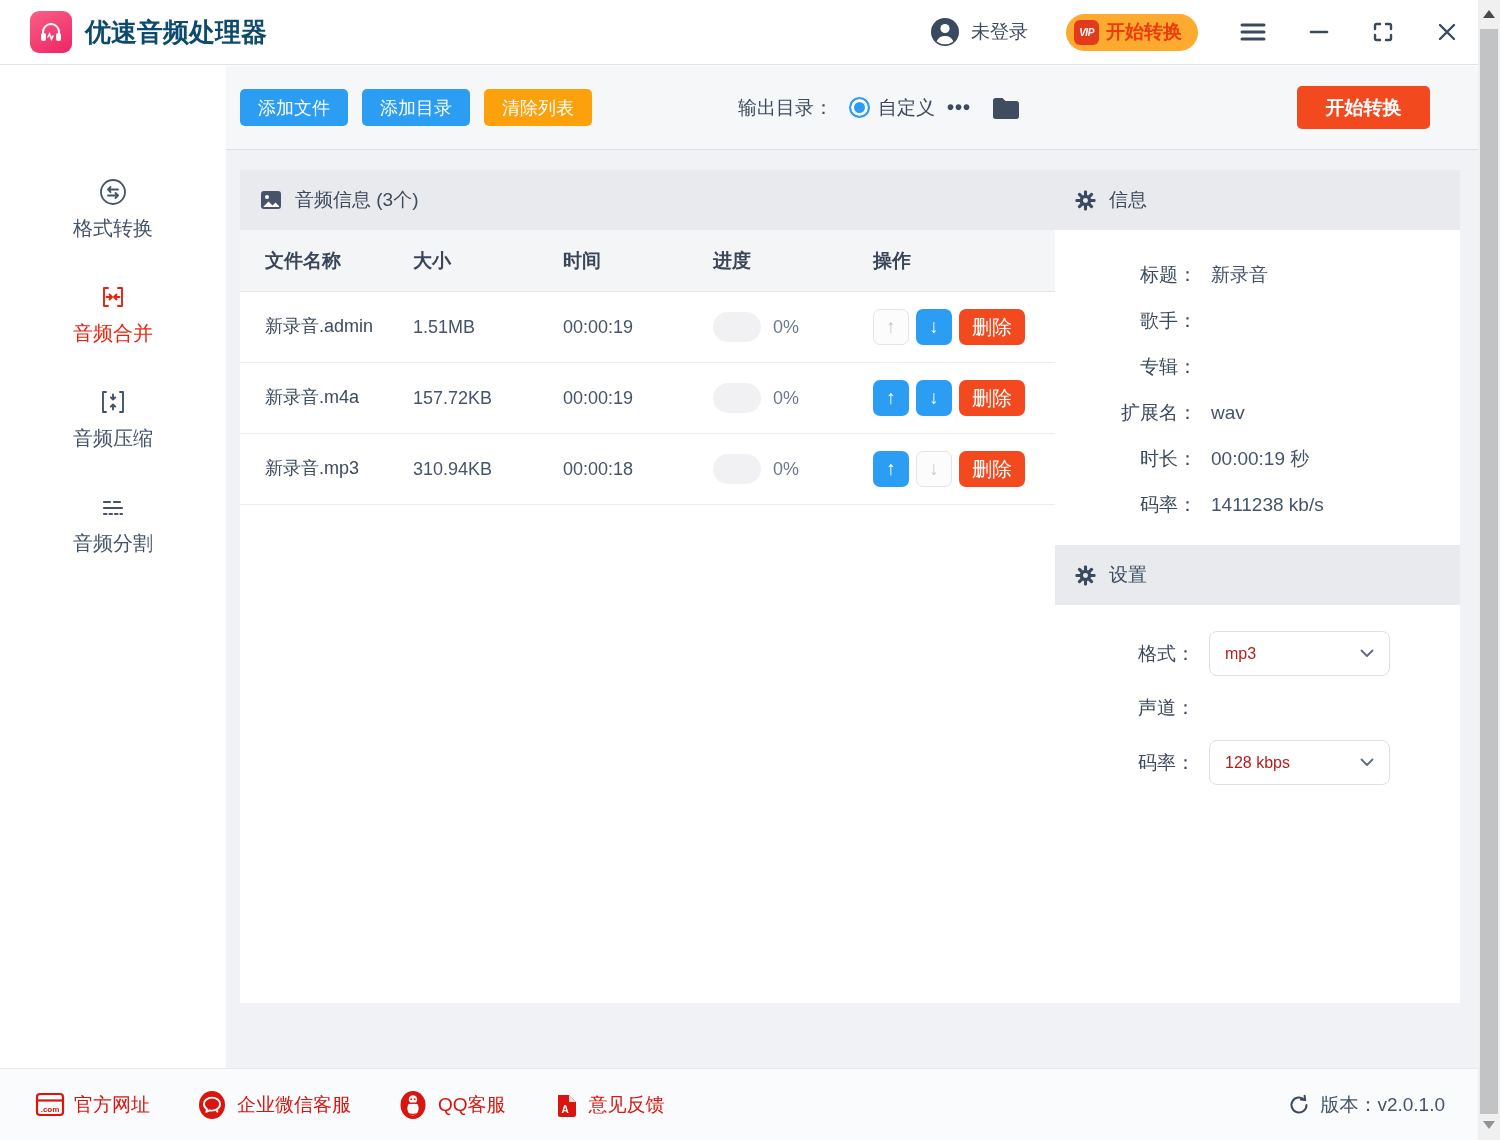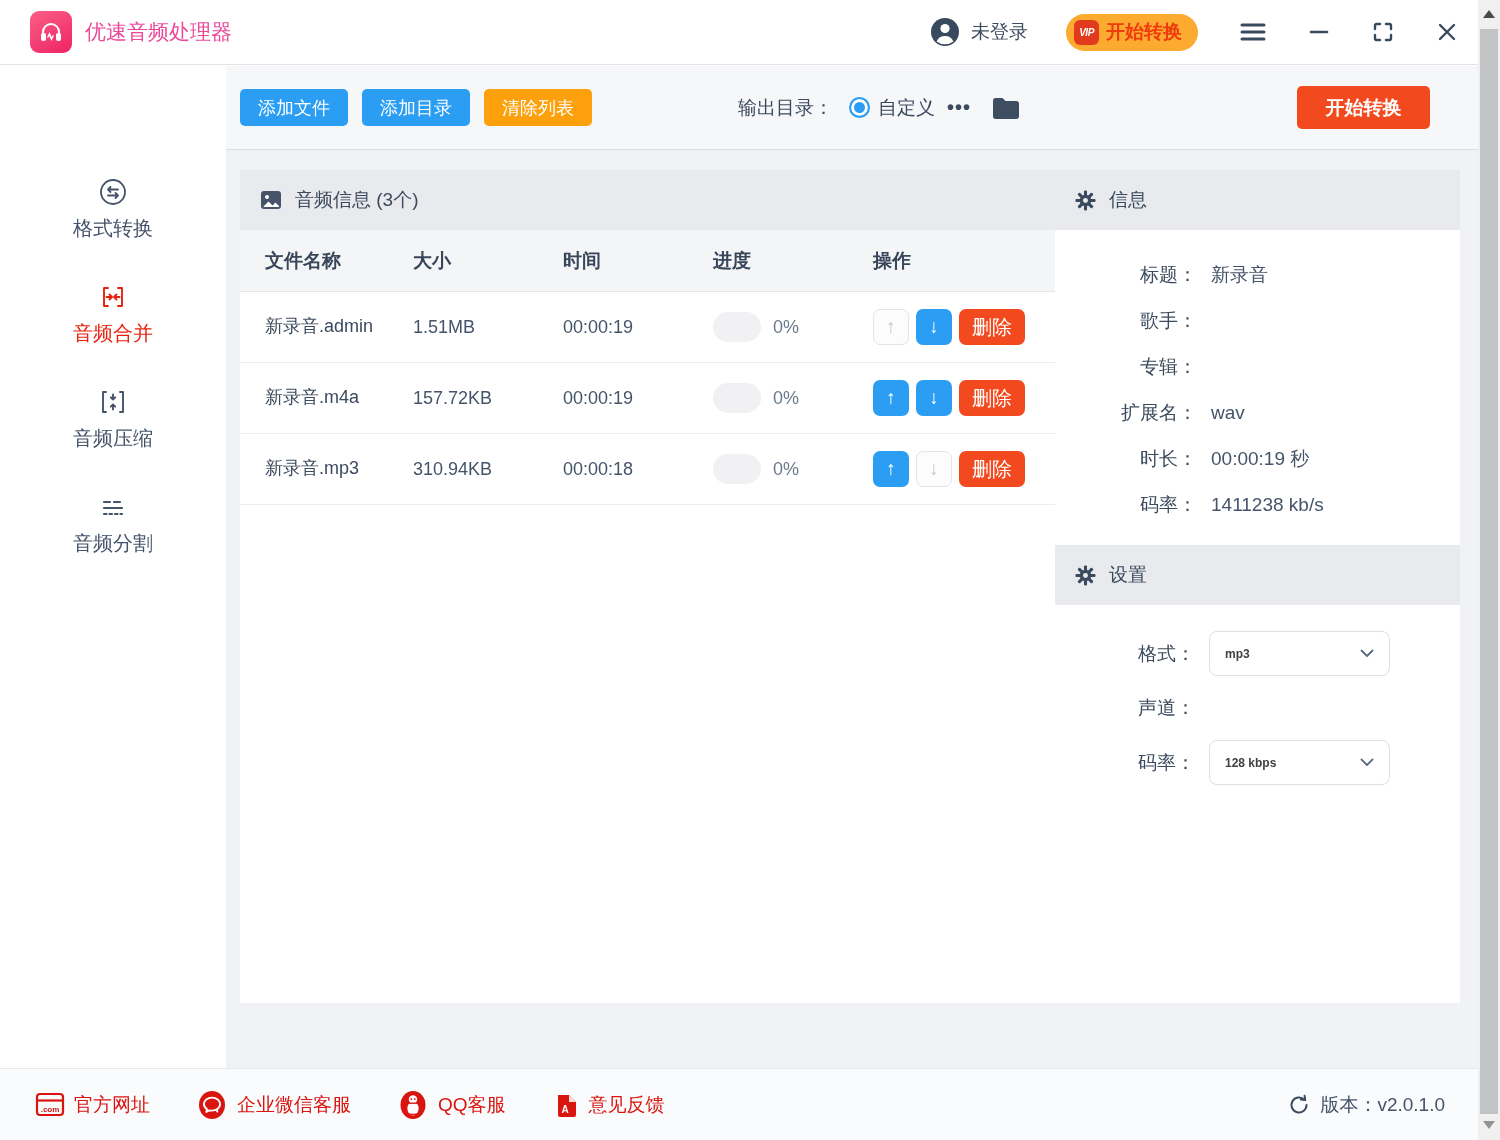--- a/index.html
+++ b/index.html
@@ -6,21 +6,21 @@
   html,body { width:1500px; height:1140px; overflow:hidden;
     font-family:"Liberation Sans","DejaVu Sans",sans-serif; color:#3c4a5e; background:#fff; }
   svg { display:block; }
 
   
   .titlebar { position:absolute; left:0; top:0; width:1478px; height:65px; background:#fff;
     border-bottom:1px solid #e3e3e5; display:flex; align-items:center; }
   .logo { width:42px; height:42px; margin-left:30px; border-radius:9px;
     background:linear-gradient(150deg,#fa5f86 0%,#ee2464 100%);
     display:flex; align-items:center; justify-content:center; }
-  .app-title { margin-left:13px; font-size:21px; font-weight:normal; color:#ec4899; }
+  .app-title { margin-left:13px; font-size:26px; font-weight:bold; color:#0c4a6e; }
   .tb-spacer { flex:1; }
   .user-box { display:flex; align-items:center; }
   .login-text { margin-left:10px; font-size:19px; color:#3c4a5e; }
   .vip-pill { margin-left:38px; height:37px; border-radius:19px; background:#fcab30;
     display:flex; align-items:center; padding:0 16px 0 8px; cursor:pointer; }
   .vip-badge { width:25px; height:25px; border-radius:6px; background:#e23a1c; color:#fff;
     font-size:10px; font-weight:bold; font-style:italic; display:flex; align-items:center;
     justify-content:center; letter-spacing:-0.5px; }
   .vip-label { margin-left:7px; font-size:19px; font-weight:bold; color:#ee3a0d; }
   .winbtn { margin-left:42px; cursor:pointer; }
@@ -86,21 +86,21 @@
   .info-row { height:46px; display:flex; align-items:center; }
   .info-row .ilabel { flex:0 0 142px; text-align:right; font-size:19px; color:#3c4a5e; }
   .info-row .ivalue { margin-left:14px; font-size:19px; color:#46546a; }
 
   .set-body { padding-top:26px; }
   .set-row { display:flex; align-items:center; margin-bottom:19px; }
   .set-row .slabel { flex:0 0 140px; text-align:right; font-size:19px; color:#3c4a5e; }
   .select { margin-left:14px; width:181px; height:45px; border:1px solid #dcdfe5; border-radius:8px;
     background:#fff; display:flex; align-items:center; justify-content:space-between;
     padding:0 15px; cursor:pointer; }
-  .select .sval { font-size:12px; color:#404040;font-weight:bold; }
+  .select .sval { font-size:16px; color:#b91c1c; }
 
   
   .footer { position:absolute; left:0; top:1068px; width:1478px; height:72px; background:#fafbfc;
     border-top:1px solid #e7e8ea; display:flex; align-items:center; padding-left:35px; }
   .flink { display:flex; align-items:center; margin-right:46px; cursor:pointer; }
   .flink .ftxt { margin-left:9px; font-size:19px; color:#d8150f; }
   .version-box { margin-left:auto; margin-right:33px; display:flex; align-items:center; }
   .version-txt { margin-left:9px; font-size:19px; color:#46546a; }
 
   

